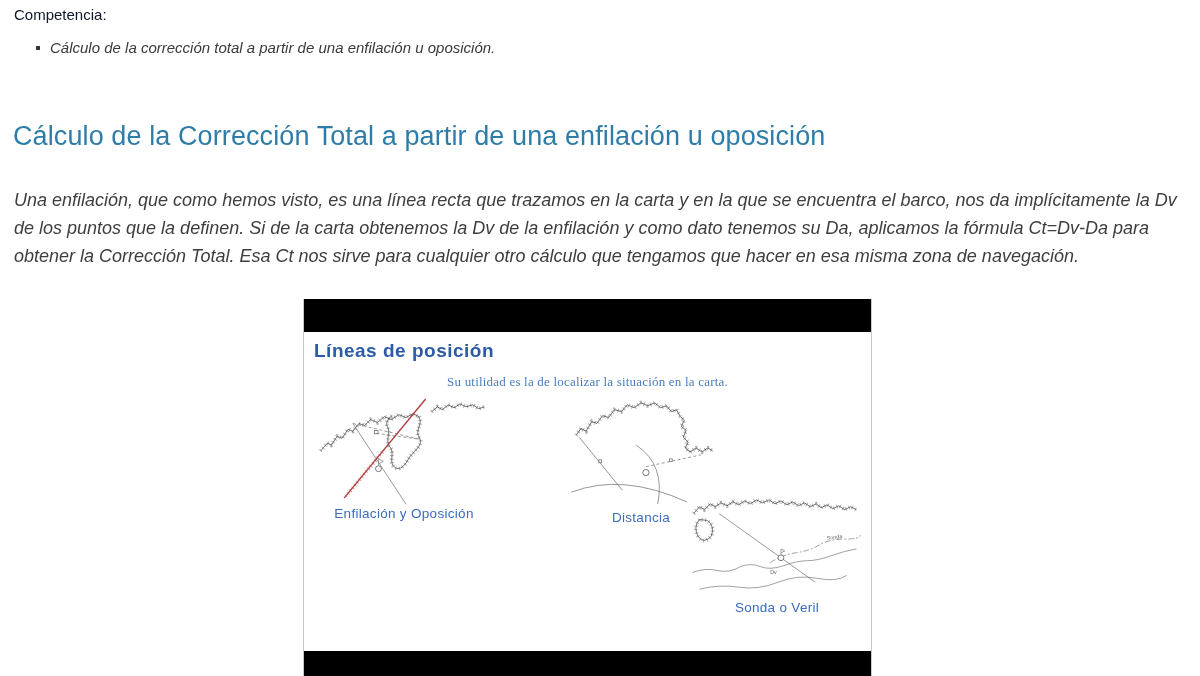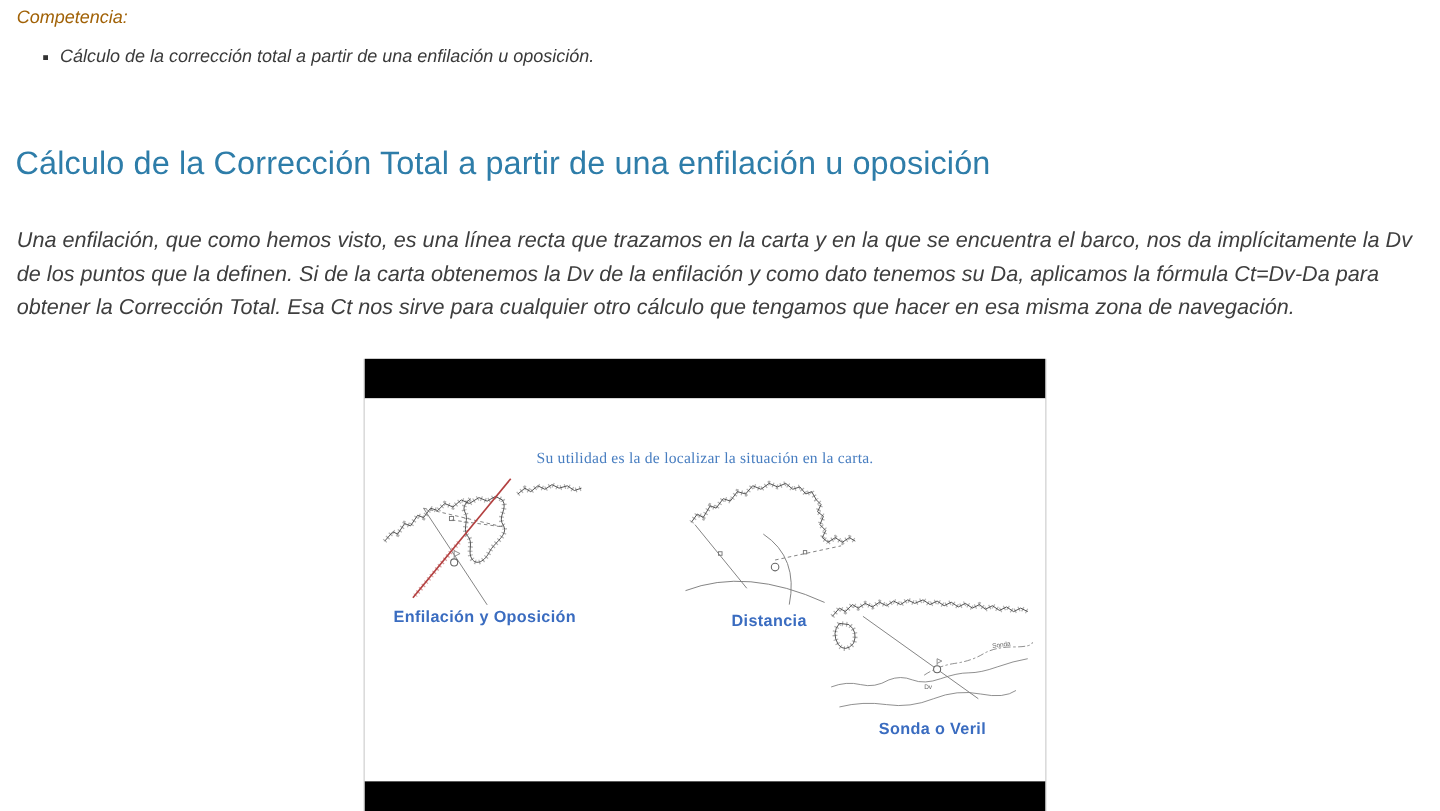--- a/index.html
+++ b/index.html
@@ -12,21 +12,21 @@
     --letterbox-color:#000000;
   }
   *{box-sizing:border-box;}
   html,body{margin:0;padding:0;}
   body{
     width:1200px;height:676px;position:relative;overflow:hidden;
     background:#ffffff;font-family:"Liberation Sans",sans-serif;
   }
   .competencia{
     position:absolute;left:14px;top:6px;
-    font-style:italic;font-size:15px;color:#a16207;
+    font-size:15px;color:#0f172a;
   }
   .bullet-row{
     position:absolute;left:36px;top:39px;display:flex;align-items:center;
   }
   .bullet-square{width:4px;height:4px;background:#333;margin-right:10px;flex:none;}
   .bullet-text{font-style:italic;font-size:15px;color:#3a3a3a;}
   h1.page-title{
     position:absolute;left:13px;top:121px;margin:0;
     font-size:27px;font-weight:400;color:var(--heading-color);
     letter-spacing:.1px;
@@ -49,21 +49,21 @@
     font-size:19px;font-weight:700;letter-spacing:.5px;
     color:var(--slide-title-color);
   }
   .slide-subtitle{
     position:absolute;left:0;right:0;top:42px;text-align:center;
     font-size:13px;color:var(--slide-subtitle-color);letter-spacing:.2px;font-family:Liberation Serif, serif;
   }
   .sk{position:absolute;text-align:center;}
   .sk svg{display:block;}
   .sk-label{
-    font-size:13.5px;color:var(--slide-label-color);letter-spacing:.3px;font-weight:bold;
+    font-size:13.5px;color:var(--slide-label-color);letter-spacing:.3px;
   }
   .sk1{left:12px;top:64px;width:176px;}
   .sk2{left:262px;top:60px;width:150px;}
   .sk2 .sk-label{margin-top:6px;}
   .sk3{left:152px;top:176px;width:157px;}
   .sk3 .sk-label{margin-top:8px;}
   .sk4{left:382px;top:162px;width:182px;}
   .sk4 .sk-label{margin-top:4px;}
   
   .coast{stroke:#4a4a4a;stroke-width:.8;fill:none;stroke-linejoin:round;}
@@ -87,20 +87,21 @@
 </div>
 
 <h1 class="page-title">Cálculo de la Corrección Total a partir de una enfilación u oposición</h1>
 
 <p class="body-paragraph">Una enfilación, que como hemos visto, es una línea recta que trazamos en la carta y en la que se encuentra el barco, nos da implícitamente la Dv de los puntos que la definen. Si de la carta obtenemos la Dv de la enfilación y como dato tenemos su Da, aplicamos la fórmula Ct=Dv-Da para obtener la Corrección Total. Esa Ct nos sirve para cualquier otro cálculo que tengamos que hacer en esa misma zona de navegación.</p>
 
 <div class="video-embed">
   <div class="letterbox-top"></div>
 
   <div class="slide">
+    <div class="slide-title">Líneas de posición</div>
     <div class="slide-subtitle">Su utilidad es la de localizar la situación en la carta.</div>
 
     <div class="sk sk1">
       <svg width="176" height="110" viewBox="0 0 176 112">
         <g>
           <path class="hatch" d="M3,56 L10,48 14,50 20,41 25,43 31,34 36,36 42,28 48,30 54,24 61,27 68,21 75,24 83,19 90,22 97,18 103,21"></path>
           <path class="coast" d="M3,56 L10,48 14,50 20,41 25,43 31,34 36,36 42,28 48,30 54,24 61,27 68,21 75,24 83,19 90,22 97,18 103,21"></path>
           <path class="hatch" d="M103,21 C108,29 98,35 104,43 C108,51 96,57 92,65 C88,73 81,77 77,71 C73,65 79,57 73,51 C69,45 75,37 71,31 C69,27 72,23 76,20"></path>
           <path class="coast" d="M103,21 C108,29 98,35 104,43 C108,51 96,57 92,65 C88,73 81,77 77,71 C73,65 79,57 73,51 C69,45 75,37 71,31 C69,27 72,23 76,20"></path>
           <path class="hatch" d="M116,16 L122,11 127,14 133,9 139,12 145,8 151,11 158,9 164,13 170,11"></path>

